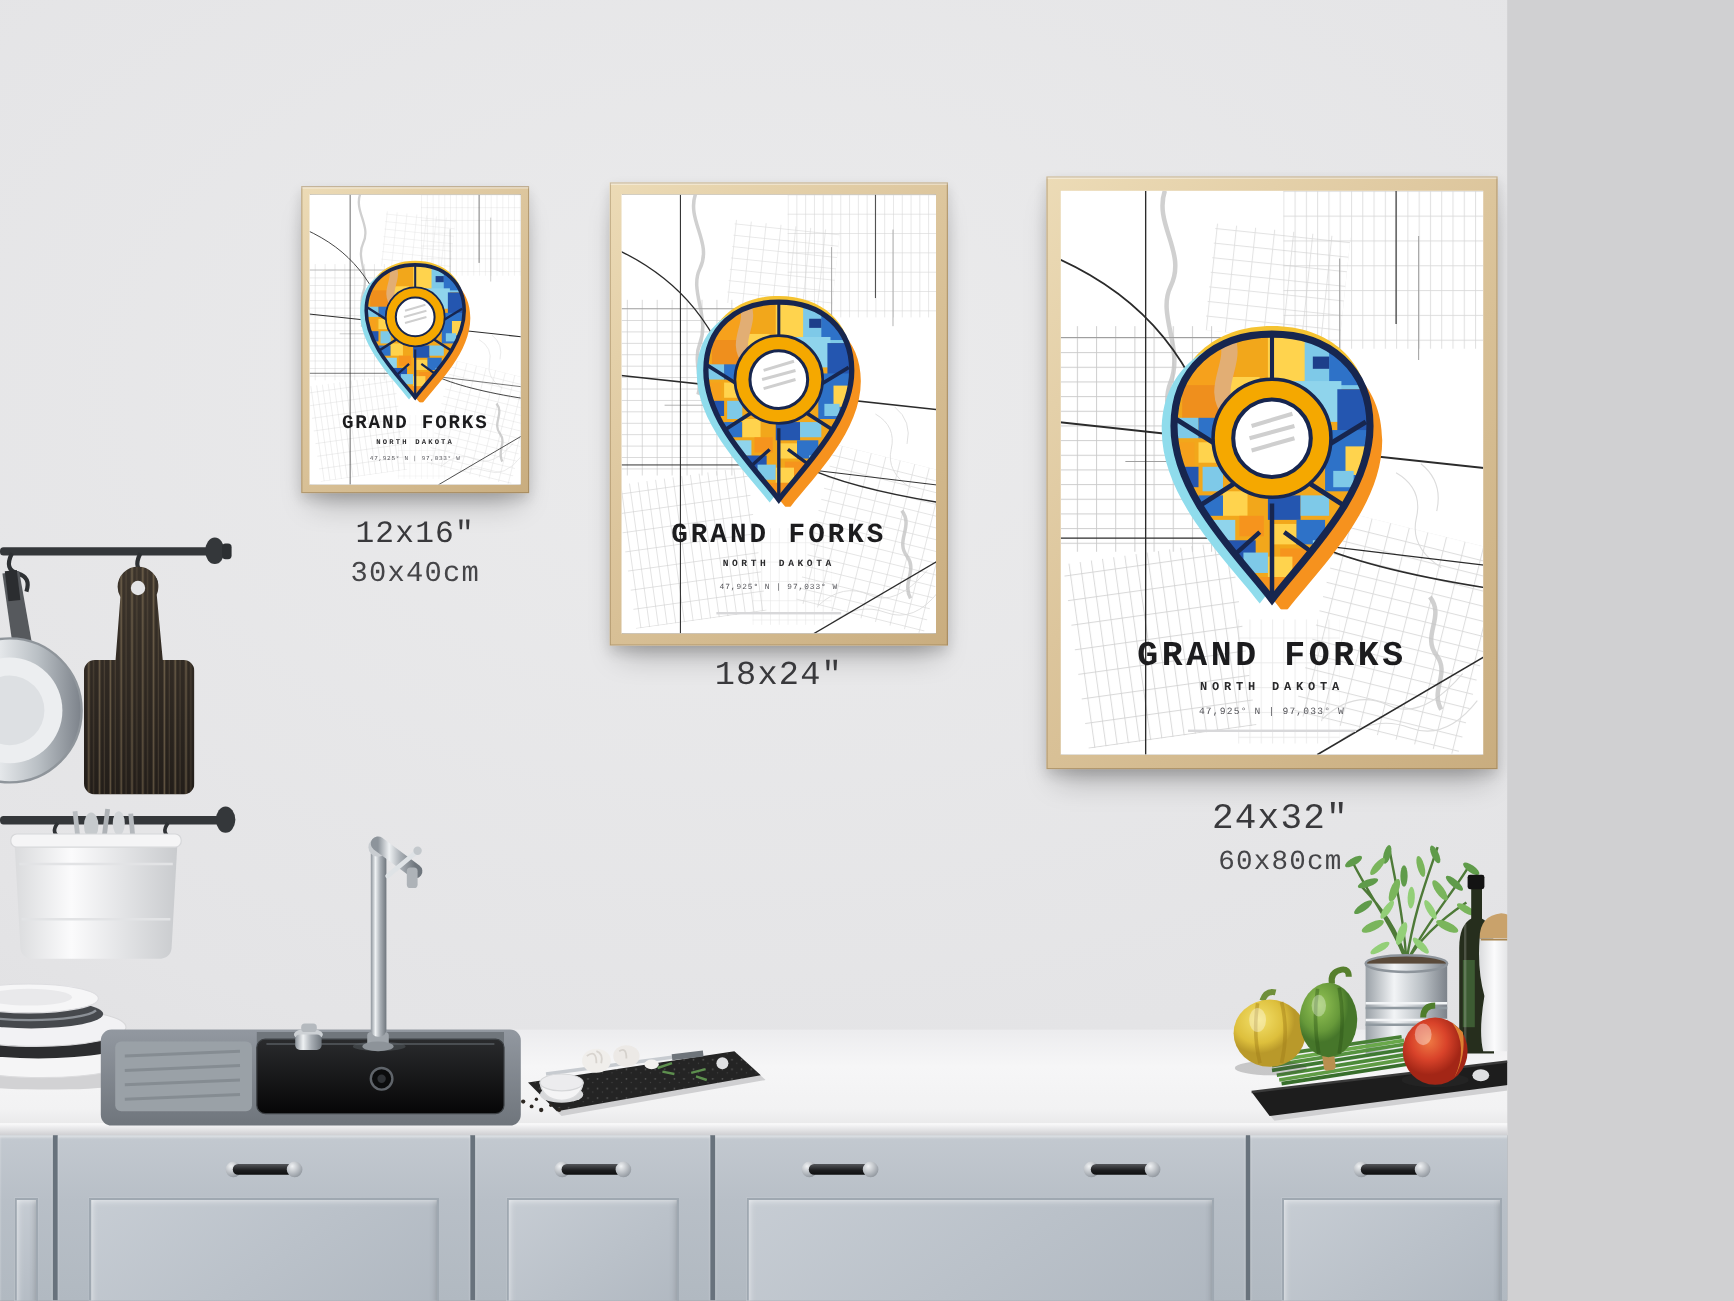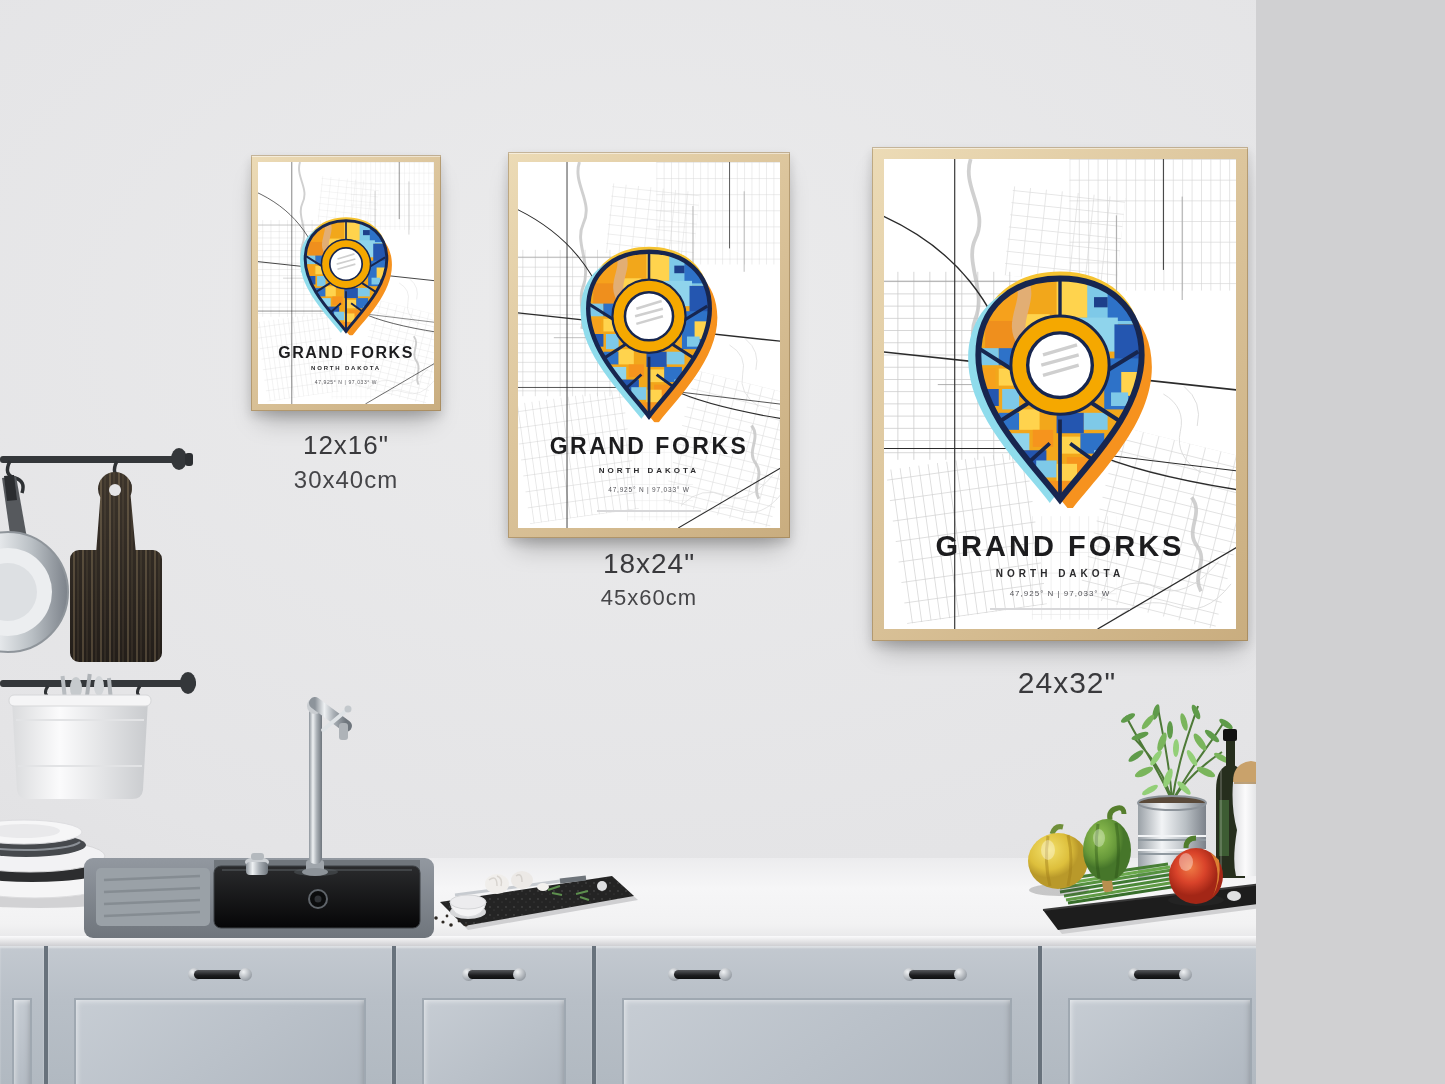--- a/index.html
+++ b/index.html
@@ -1,17 +1,17 @@
 <!DOCTYPE html>
 <html><head>
 <meta charset="utf-8">
 <style>
   html,body{margin:0;padding:0;background:#d0d0d2;}
   .scene{position:relative;width:1256px;height:1084px;overflow:hidden;
-         font-family:Liberation Sans, sans-serif;
+         font-family:Liberation Mono, monospace;
          background:radial-gradient(130% 95% at 50% 30%, #ebebec 0%, #e4e4e6 55%, #d8d8da 100%);}
   .scene *{box-sizing:border-box;}
 
   
   .counter{position:absolute;left:0;top:858px;width:1445px;height:88px;
            background:linear-gradient(180deg,#ececee 0%,#f6f6f7 35%,#f2f2f3 75%,#e3e3e5 100%);}
   .counter-edge{position:absolute;left:0;top:936px;width:1445px;height:10px;
            background:linear-gradient(180deg,#fbfbfc,#cfcfd2);}
   .cabinets{position:absolute;left:0;top:946px;width:1445px;height:138px;background:#68727c;}
   .door{position:absolute;top:0;height:138px;
@@ -624,19 +624,19 @@
       <div class="credit"></div>
     </div>
   </div>
 
   <div class="slabel sl-1">
     <div class="in">12x16"</div>
     <div class="cm">30x40cm</div>
   </div>
   <div class="slabel sl-2">
     <div class="in">18x24"</div>
-    <div class="cm">45x60cm</div>
   </div>
   <div class="slabel sl-3">
     <div class="in">24x32"</div>
+    <div class="cm">60x80cm</div>
   </div>
 
 </div>
 
 </body></html>

